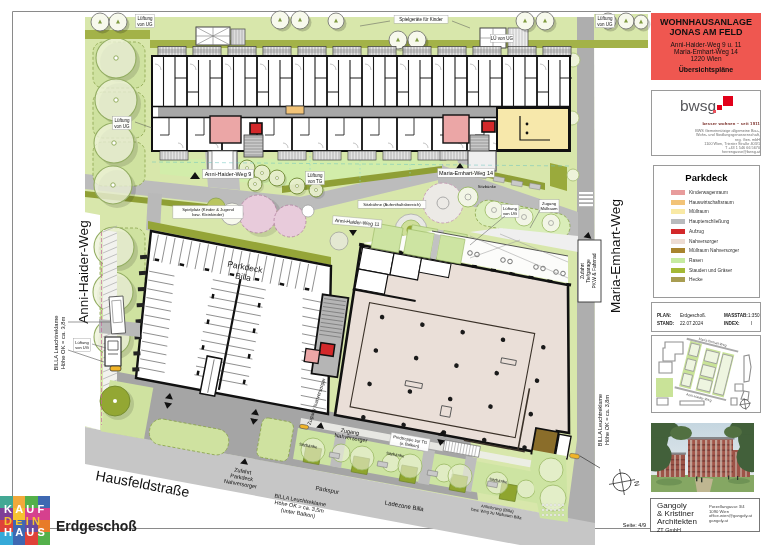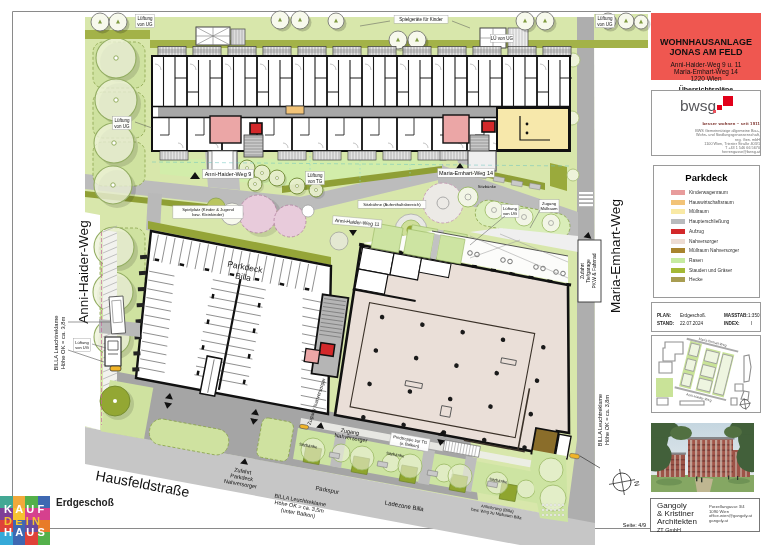--- a/index.html
+++ b/index.html
@@ -975,21 +975,21 @@
       </g>
 <circle cx="622" cy="482" r="9" fill="none" stroke="#333" stroke-width="0.9"></circle>
 <line x1="609" y1="484.4" x2="635" y2="479.6" stroke="#333" stroke-width="0.8"></line>
 <line x1="619.6" y1="469" x2="624.4" y2="495" stroke="#333" stroke-width="0.8"></line>
 <text x="637" y="484" font-size="7" fill="#111" transform="rotate(80 637 481)">N</text>
 <text x="646" y="527" font-size="5.5" fill="#111" text-anchor="end">Seite: 4/9</text>
 
 </svg>
 
 <div class="abs" style="left:651px;top:13px;width:110px;height:67px;background:#ef5750;color:#111;text-align:center;">
-  <div style="font-size:9px;font-weight:bold;line-height:10px;padding-top:24px;">WOHNHAUSANLAGE<br>JONAS AM FELD</div>
+  <div style="font-size:9px;font-weight:bold;line-height:10px;padding-top:4px;">WOHNHAUSANLAGE<br>JONAS AM FELD</div>
   <div style="font-size:6.5px;line-height:7.2px;margin-top:4px;">Anni-Haider-Weg 9 u. 11<br>Maria-Emhart-Weg 14<br>1220 Wien</div>
   <div style="font-size:7px;font-weight:bold;margin-top:3px;">Übersichtspläne</div>
 </div>
 <div class="box" style="left:651px;top:90px;width:110px;height:66px;text-align:right;">
   <div style="position:relative;height:26px;">
     <span style="position:absolute;left:28px;top:6px;font-size:15.5px;color:#57575b;letter-spacing:0px;">bwsg</span>
     <span style="position:absolute;left:71px;top:5px;width:10px;height:10px;background:#e2001a;"></span>
     <span style="position:absolute;left:64.5px;top:13.5px;width:5.5px;height:5.5px;background:#e2001a;"></span>
     <span style="position:absolute;left:60.5px;top:18.5px;width:3.5px;height:3.5px;background:#e94f5a;"></span>
   </div>
@@ -1170,15 +1170,15 @@
           <rect x="25" y="36" width="13" height="13" fill="#df4239"></rect>
           <rect x="38" y="36" width="12" height="13" fill="#54b04a"></rect>
   </g>
   <g font-family="Liberation Sans,sans-serif" font-weight="bold" font-size="11" letter-spacing="3.2">
     <text x="4" y="17" fill="#fff">KAUF</text>
     <text x="4" y="28.5" fill="#f5c331">DEIN</text>
     <text x="4" y="40" fill="#fff">HAUS</text>
   </g>
 </svg>
 </div>
-<div class="abs" style="left:56px;top:497px;font-size:10px;font-weight:bold;color:#222;">Erdgeschoß</div>
+<div class="abs" style="left:56px;top:518px;font-size:14px;font-weight:bold;color:#222;">Erdgeschoß</div>
 
 </div>
 
 </body></html>

